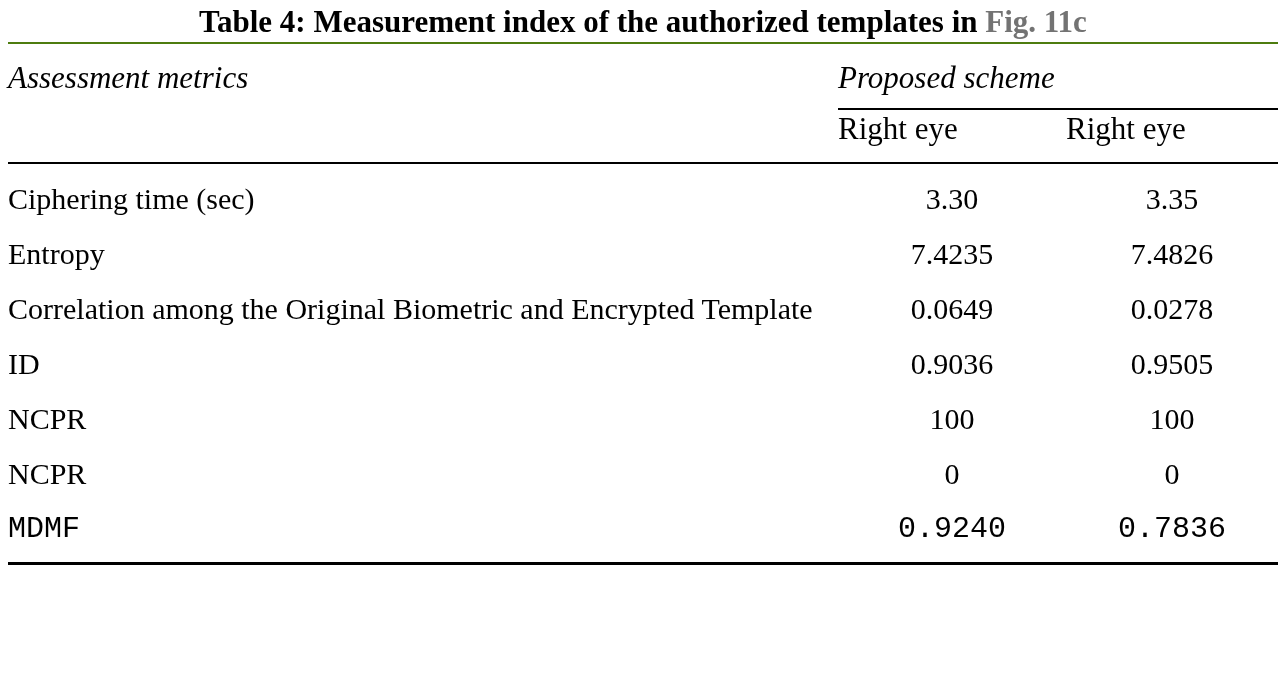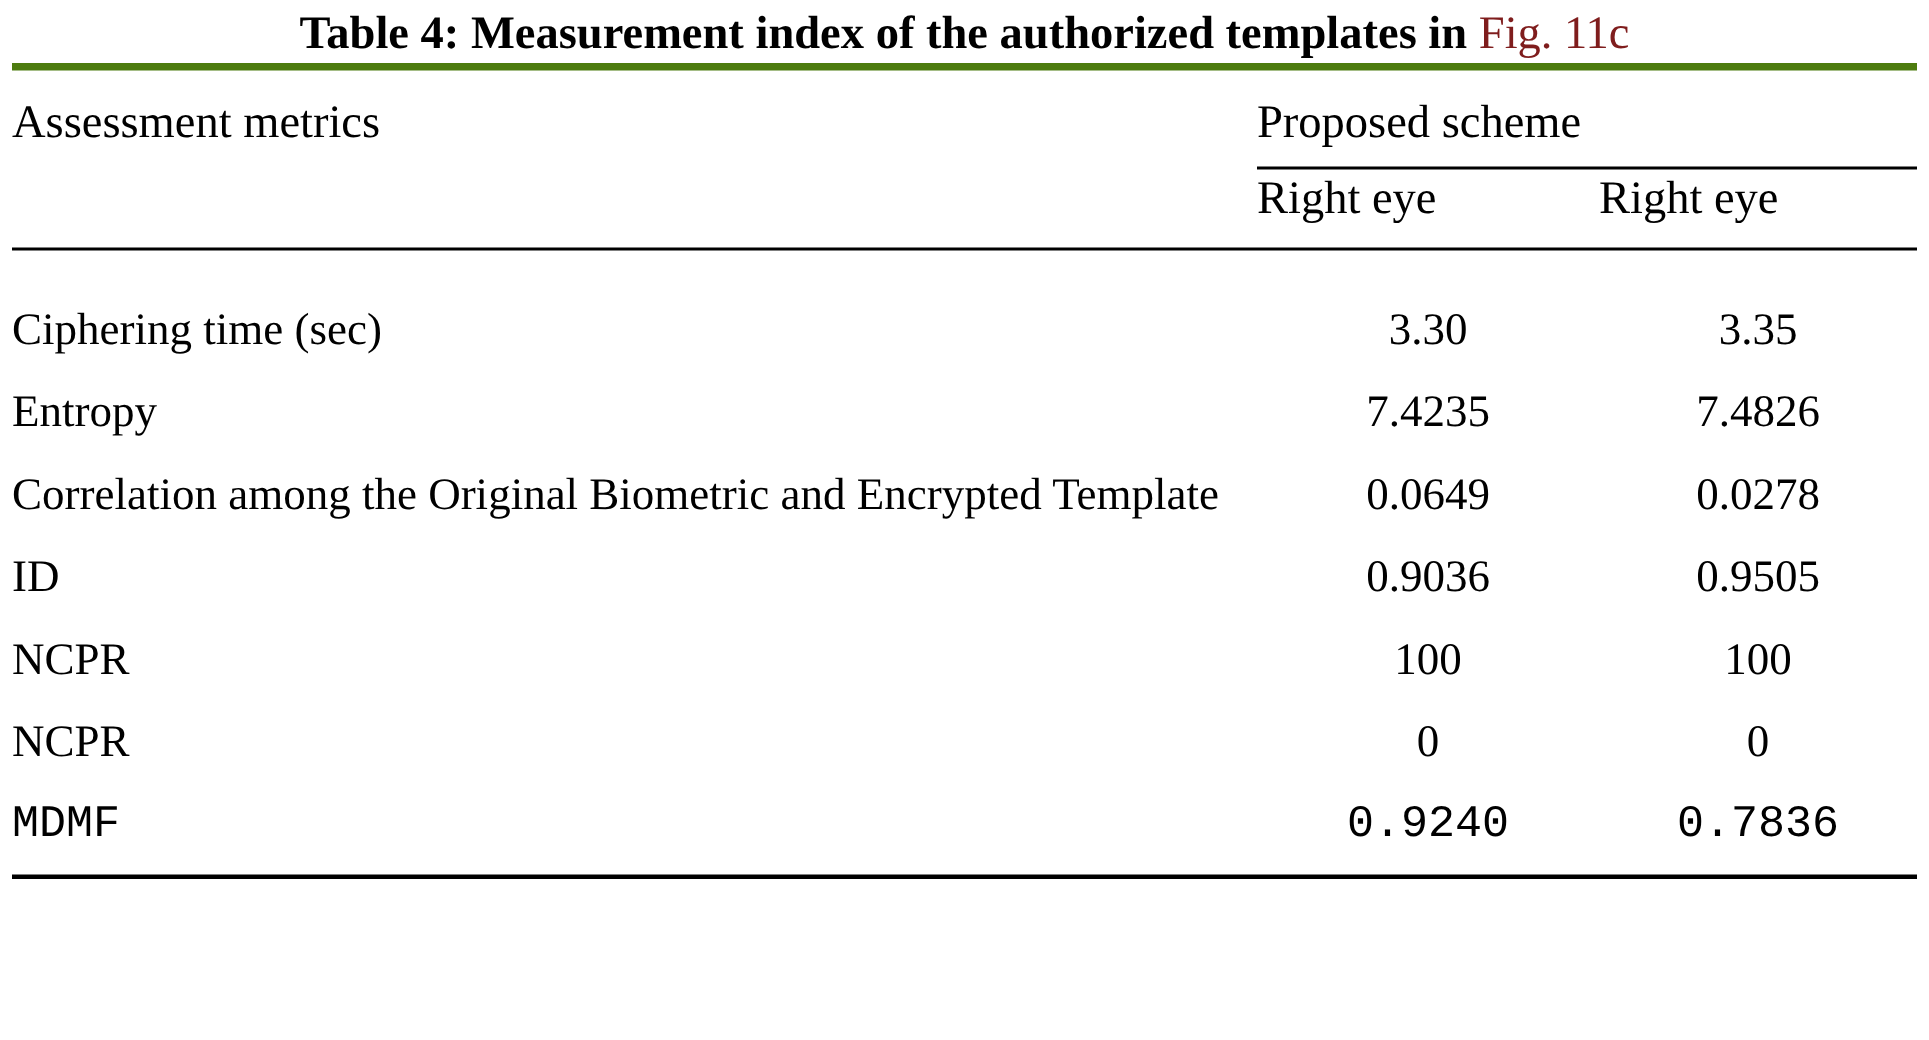--- a/index.html
+++ b/index.html
@@ -30,33 +30,34 @@
     padding-top: 2px;
     white-space: nowrap;
   }
   .caption .cap-label {
     font-weight: bold;
   }
   .caption .cap-text {
     font-weight: bold;
   }
   .caption .cap-link {
-    color: #7f1d1d;
-    font-weight: normal;
+    color: #737373;
+    font-weight: bold;
   }
 
   
   table.tbl {
     width: 100%;
     border-collapse: collapse;
     font-size: 30px;
     table-layout: fixed;
   }
   .rule-top {
-    border-top: 5px solid #4d7c0f;
+    border-top: 2px solid #4d7c0f;
+    font-style: italic;
   }
   .rule-mid {
     border-top: 2px solid #000;
   }
   .rule-bottom {
     border-bottom: 3px solid #000;
   }
 
   th, td {
     text-align: left;
@@ -89,21 +90,21 @@
   }
 
   
   tbody tr td {
     padding-top: 8px;
     padding-bottom: 5px;
     font-size: 30px;
     line-height: 42px;
   }
   tbody tr:first-child td {
-    padding-top: 32px;
+    padding-top: 14px;
   }
   tbody tr:last-child td {
     padding-bottom: 12px;
     font-family: Liberation Mono, monospace;
   }
   .metric-cell {
     padding-right: 20px;
   }
   .num-cell {
     white-space: nowrap;

